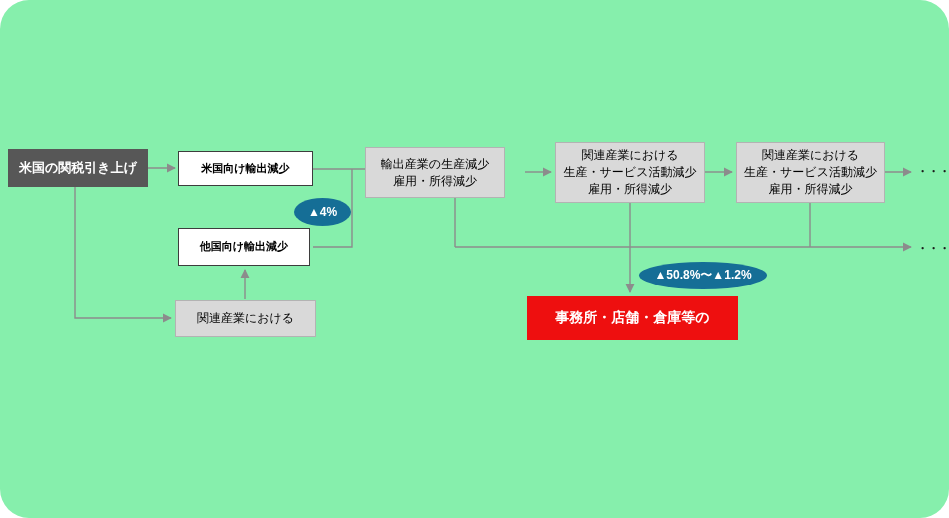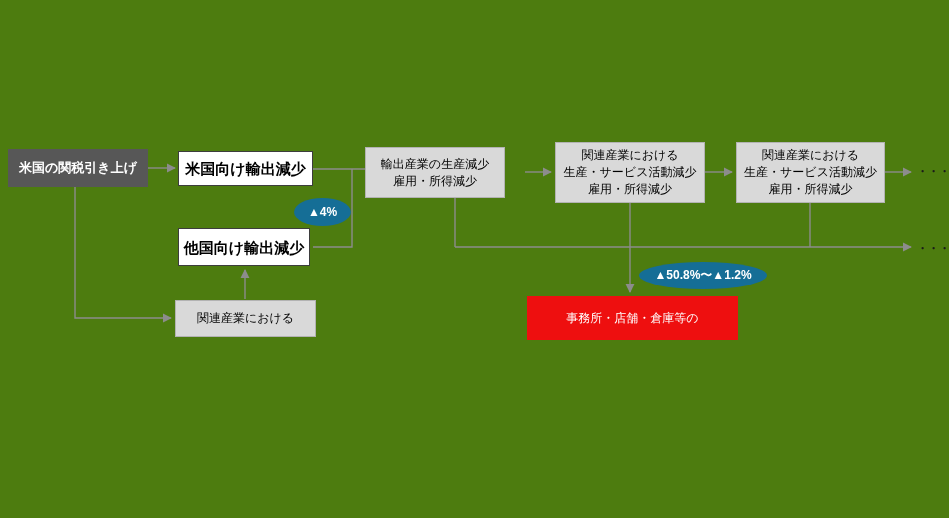--- a/index.html
+++ b/index.html
@@ -2,22 +2,23 @@
 <html><head>
 <meta charset="utf-8">
 <style>
   * { margin: 0; padding: 0; box-sizing: border-box; }
   html, body { background: #ffffff; }
   body { font-family: "Liberation Sans", "DejaVu Sans", sans-serif; }
   .canvas {
     position: relative;
     width: 949px;
     height: 518px;
-    background: #4d7c0f;
+    background: #86efac;
     overflow: hidden;
+    border-radius: 29px;
   }
   .connectors {
     position: absolute;
     left: 0; top: 0;
     width: 949px; height: 518px;
     pointer-events: none;
   }
   .connector {
     fill: none;
     stroke: #8c8c8c;
@@ -29,23 +30,23 @@
     flex-direction: column;
     align-items: center;
     justify-content: center;
     text-align: center;
     font-size: 12px;
     line-height: 1.4;
     color: #000000;
   }
   .node .line { display: block; white-space: nowrap; }
   .node.dark  { color: #ffffff; font-weight: bold; font-size: 13px; }
-  .node.outlined { border: 1.5px solid #3d3d3d; font-weight: bold; font-size: 15px; }
+  .node.outlined { border: 1.5px solid #3d3d3d; font-weight: bold; font-size: 11px; }
   .node.gray { border: 1px solid #b3b3b3; }
-  .node.red  { color: #ffffff; font-weight: normal; font-size: 12px; line-height: 1.55; gap: 24px; }
+  .node.red  { color: #ffffff; font-weight: bold; font-size: 14px; line-height: 1.55; gap: 24px; }
   .badge {
     position: absolute;
     display: flex;
     align-items: center;
     justify-content: center;
     border-radius: 50%;
     color: #ffffff;
     font-weight: bold;
     font-size: 12px;
     white-space: nowrap;

